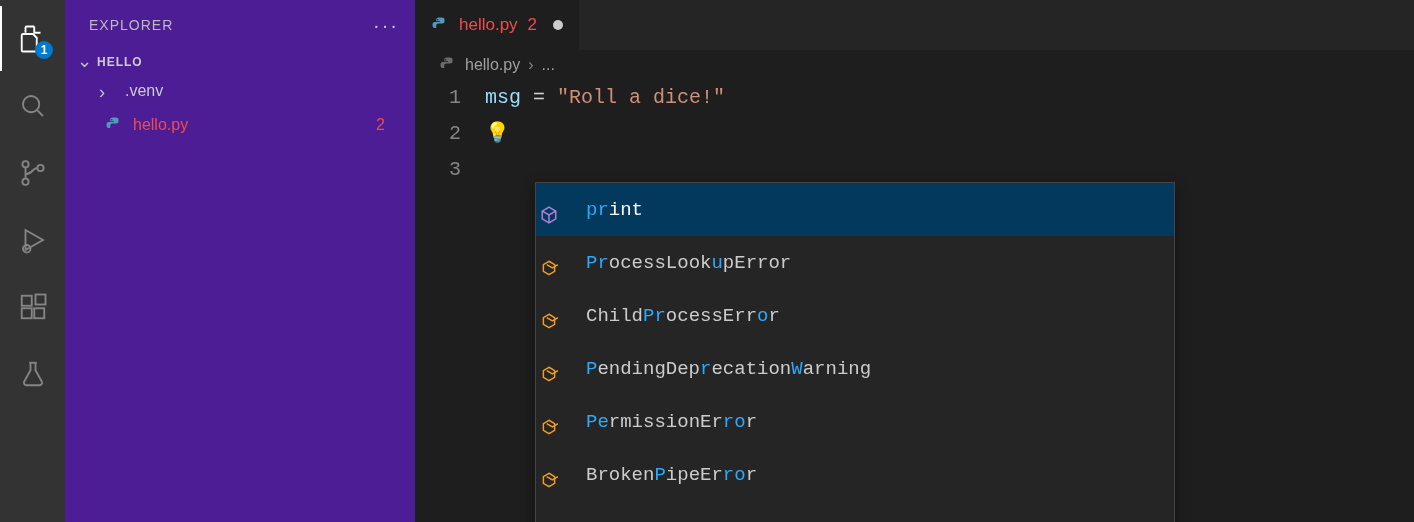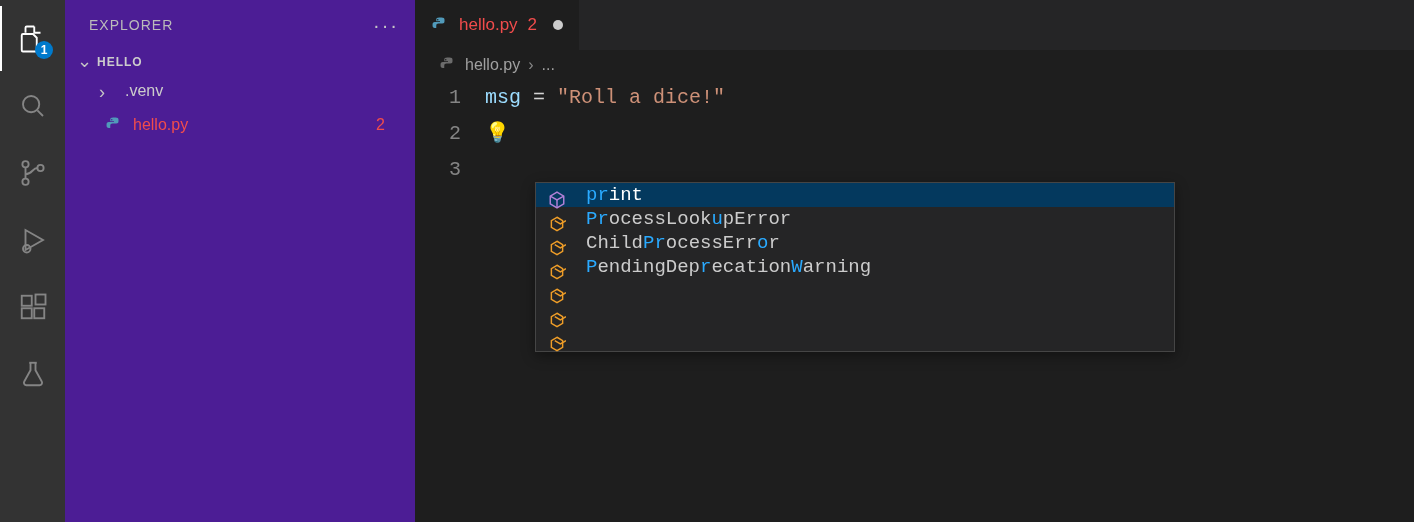--- a/index.html
+++ b/index.html
@@ -51,21 +51,21 @@
   .lines .ln { height:36px; white-space:pre; }
   .tok-var { color:#9cdcfe; }
   .tok-op  { color:#d4d4d4; }
   .tok-str { color:#ce9178; }
   .bulb { color:#ffcc00; font-size:20px; }
   .cursor { display:inline-block; width:2px; height:24px; background:#aeafad; vertical-align:middle; margin-left:1px; }
   .squiggle { text-decoration: underline wavy #f14c4c; text-decoration-thickness:1.5px; }
 
   
   .ac { position:absolute; top:102px; left:50px; width:640px; background:#252526; border:1px solid #454545; box-shadow:0 4px 12px rgba(0,0,0,.4); font-family:Consolas,"Courier New",monospace; font-size:19px; z-index:10; }
-  .ac-row { display:flex; align-items:center; height:24px; padding:0 12px; gap:20px; color:#ccc; }
+  .ac-row { display:flex; align-items:center; height:53px; padding:0 4px; gap:28px; color:#ccc; }
   .ac-row.sel { background:#04395e; color:#fff; }
   .ac-ico { width:18px; height:18px; flex-shrink:0; }
   .ac-ico.method svg { color:#b180d7; }
   .ac-ico.class svg { color:#ee9d28; }
   .ac-text .hl { color:#2aaaff; }
 
   .py-icon { width:18px; height:18px; flex-shrink:0; }
   .py-icon.blue svg path { fill:#519aba; }
   .py-icon.dim svg path { fill:#6c6c6c; }
 </style>
@@ -212,26 +212,28 @@
                   <path d="M5 2l5 3v6l-5 3-5-3V5z" transform="translate(3 0)"></path>
                   <path d="M3 5l5 3 5-3" transform="translate(3 0)"></path>
                 </svg></span>
               <span class="ac-text"><span class="hl">P</span>endingDep<span class="hl">r</span>ecation<span class="hl">W</span>arning</span>
             </div>
             <div class="ac-row">
               <span class="ac-ico class"><svg viewBox="0 0 16 16" fill="none" stroke="currentColor" stroke-width="1.3">
                   <path d="M5 2l5 3v6l-5 3-5-3V5z" transform="translate(3 0)"></path>
                   <path d="M3 5l5 3 5-3" transform="translate(3 0)"></path>
                 </svg></span>
-            </div>
-            <div class="ac-row">
-              <span class="ac-ico class"><svg viewBox="0 0 16 16" fill="none" stroke="currentColor" stroke-width="1.3">
-                  <path d="M5 2l5 3v6l-5 3-5-3V5z" transform="translate(3 0)"></path>
-                  <path d="M3 5l5 3 5-3" transform="translate(3 0)"></path>
-                </svg></span>
+              <span class="ac-text"><span class="hl">P</span><span class="hl">e</span>rmissionEr<span class="hl">r</span><span class="hl">o</span>r</span>
+            </div>
+            <div class="ac-row">
+              <span class="ac-ico class"><svg viewBox="0 0 16 16" fill="none" stroke="currentColor" stroke-width="1.3">
+                  <path d="M5 2l5 3v6l-5 3-5-3V5z" transform="translate(3 0)"></path>
+                  <path d="M3 5l5 3 5-3" transform="translate(3 0)"></path>
+                </svg></span>
+              <span class="ac-text">Broken<span class="hl">P</span>ipeEr<span class="hl">r</span><span class="hl">o</span>r</span>
             </div>
             <div class="ac-row">
               <span class="ac-ico class"><svg viewBox="0 0 16 16" fill="none" stroke="currentColor" stroke-width="1.3">
                   <path d="M5 2l5 3v6l-5 3-5-3V5z" transform="translate(3 0)"></path>
                   <path d="M3 5l5 3 5-3" transform="translate(3 0)"></path>
                 </svg></span>
             </div>
           </div>
       </div>
     </div>

